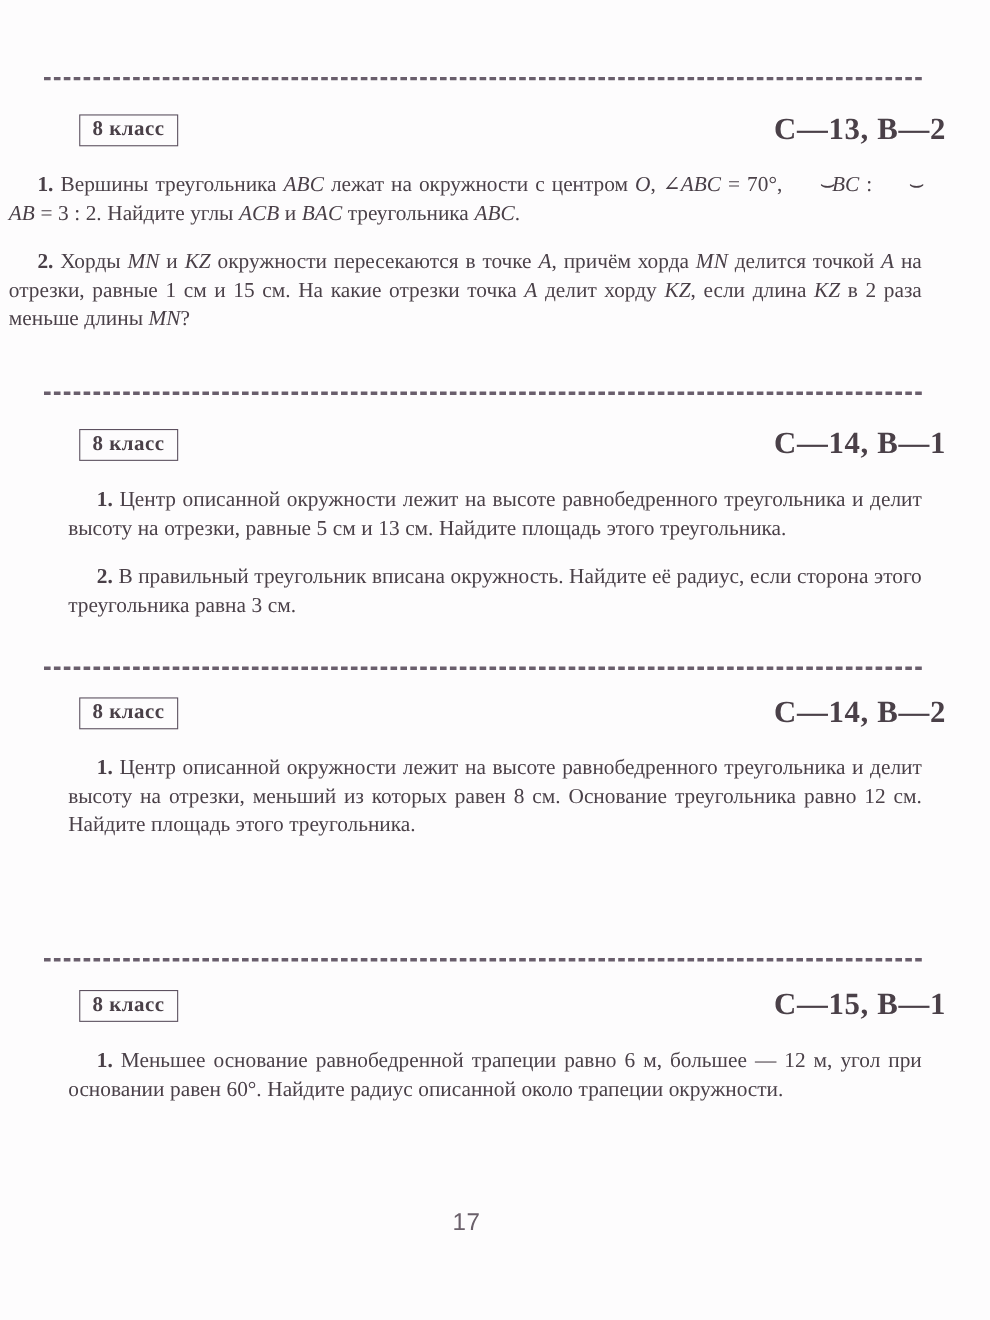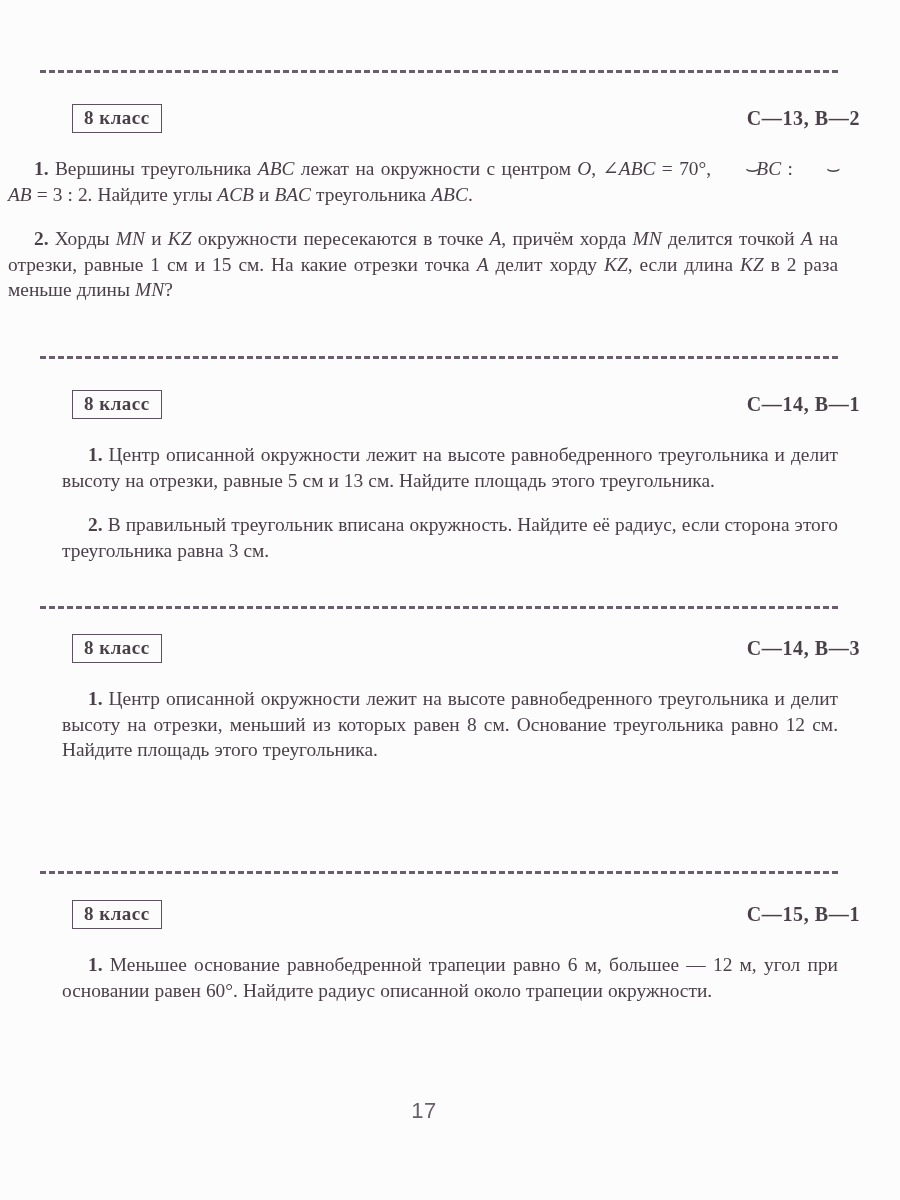--- a/index.html
+++ b/index.html
@@ -60,21 +60,21 @@
     letter-spacing: .5px;
     background: transparent;
     white-space: nowrap;
   }
 
   .variant-code {
     position: absolute;
     right: 0;
     top: 2px;
     font-weight: bold;
-    font-size: 20px;
+    font-size: 28px;
     line-height: 24px;
     letter-spacing: .6px;
     white-space: nowrap;
     margin-left: 47px;
   }
 
   .tasks {
     margin: 0 62px 0 62px;
   }
 
@@ -149,21 +149,21 @@
       <p class="task"><span class="num">1.</span> <span>Центр описанной окружности лежит на высоте равнобедренного треугольника и делит высоту на отрезки, равные 5 см и 13 см. Найдите площадь этого треугольника.</span></p>
       <p class="task"><span class="num">2.</span> <span>В правильный треугольник вписана окружность. Найдите её радиус, если сторона этого треугольника равна 3 см.</span></p>
     </div>
   </div>
 
   <div class="separator" style="top:606px;"></div>
 
   <div class="section" style="top:634px;">
     <div class="sec-head">
       <div class="grade-box">8 класс</div>
-      <div class="variant-code">С—14, В—3</div>
+      <div class="variant-code">С—14, В—2</div>
     </div>
     <div class="tasks" style="margin-top:22px;">
       <p class="task"><span class="num">1.</span> <span>Центр описанной окружности лежит на высоте равнобедренного треугольника и делит высоту на отрезки, меньший из которых равен 8 см. Основание треугольника равно 12 см. Найдите площадь этого треугольника.</span></p>
     </div>
   </div>
 
   <div class="separator" style="top:871px;"></div>
 
   <div class="section" style="top:900px;">
     <div class="sec-head">

